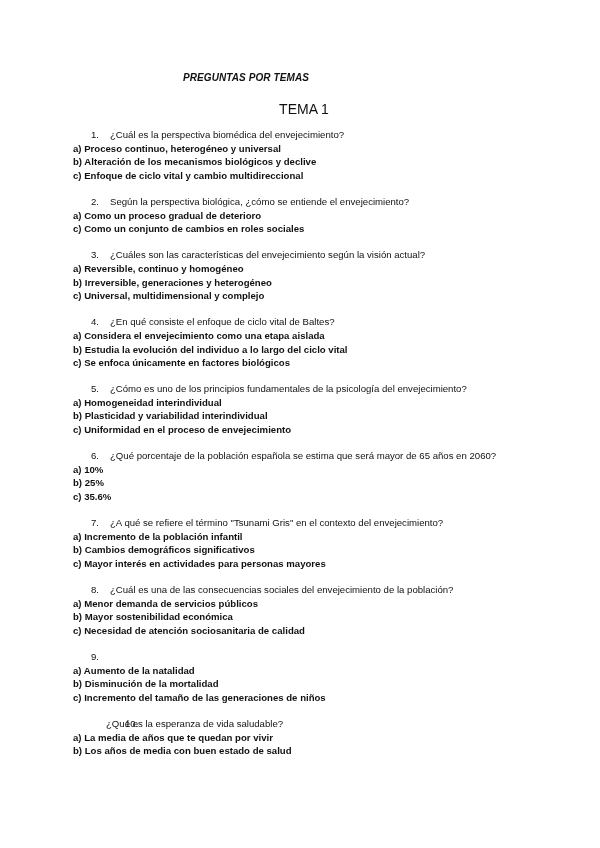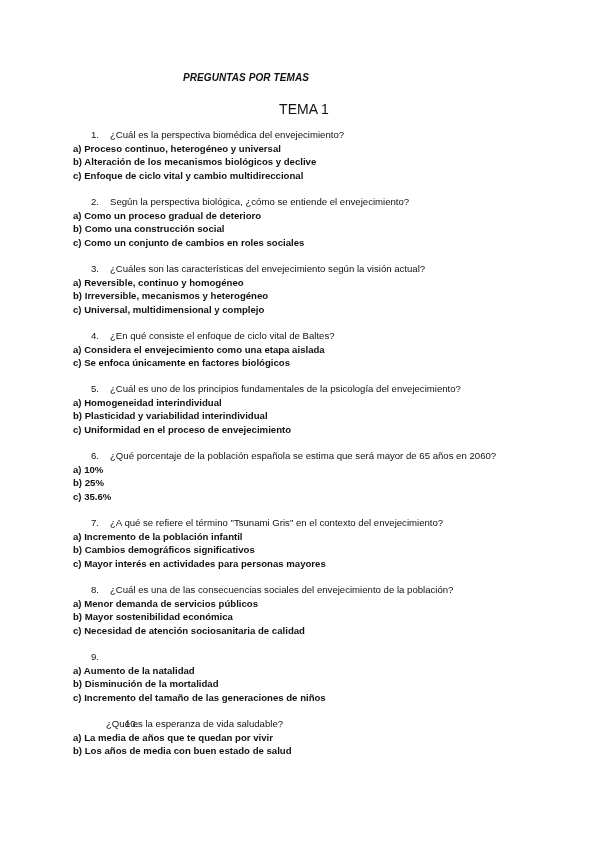--- a/index.html
+++ b/index.html
@@ -97,47 +97,47 @@
       <div class="option">b) Alteración de los mecanismos biológicos y declive</div>
       <div class="option">c) Enfoque de ciclo vital y cambio multidireccional</div>
     </div>
 
     <div class="question">
       <div class="q-line">
         <span class="q-num">2.</span>
         <span class="q-text">Según la perspectiva biológica, ¿cómo se entiende el envejecimiento?</span>
       </div>
       <div class="option">a) Como un proceso gradual de deterioro</div>
-      <div class="option">b) Como una construcción social</div>
       <div class="option">c) Como un conjunto de cambios en roles sociales</div>
     </div>
 
     <div class="question">
       <div class="q-line">
         <span class="q-num">3.</span>
         <span class="q-text">¿Cuáles son las características del envejecimiento según la visión actual?</span>
       </div>
       <div class="option">a) Reversible, continuo y homogéneo</div>
-      <div class="option">b) Irreversible, mecanismos y heterogéneo</div>
+      <div class="option">b) Irreversible, generaciones y heterogéneo</div>
       <div class="option">c) Universal, multidimensional y complejo</div>
     </div>
 
     <div class="question">
       <div class="q-line">
         <span class="q-num">4.</span>
         <span class="q-text">¿En qué consiste el enfoque de ciclo vital de Baltes?</span>
       </div>
       <div class="option">a) Considera el envejecimiento como una etapa aislada</div>
+      <div class="option">b) Estudia la evolución del individuo a lo largo del ciclo vital</div>
       <div class="option">c) Se enfoca únicamente en factores biológicos</div>
     </div>
 
     <div class="question">
       <div class="q-line">
         <span class="q-num">5.</span>
-        <span class="q-text">¿Cuál es uno de los principios fundamentales de la psicología del envejecimiento?</span>
+        <span class="q-text">¿Cómo es uno de los principios fundamentales de la psicología del envejecimiento?</span>
       </div>
       <div class="option">a) Homogeneidad interindividual</div>
       <div class="option">b) Plasticidad y variabilidad interindividual</div>
       <div class="option">c) Uniformidad en el proceso de envejecimiento</div>
     </div>
 
     <div class="question">
       <div class="q-line">
         <span class="q-num">6.</span>
         <span class="q-text">¿Qué porcentaje de la población española se estima que será mayor de 65 años en 2060?</span>

